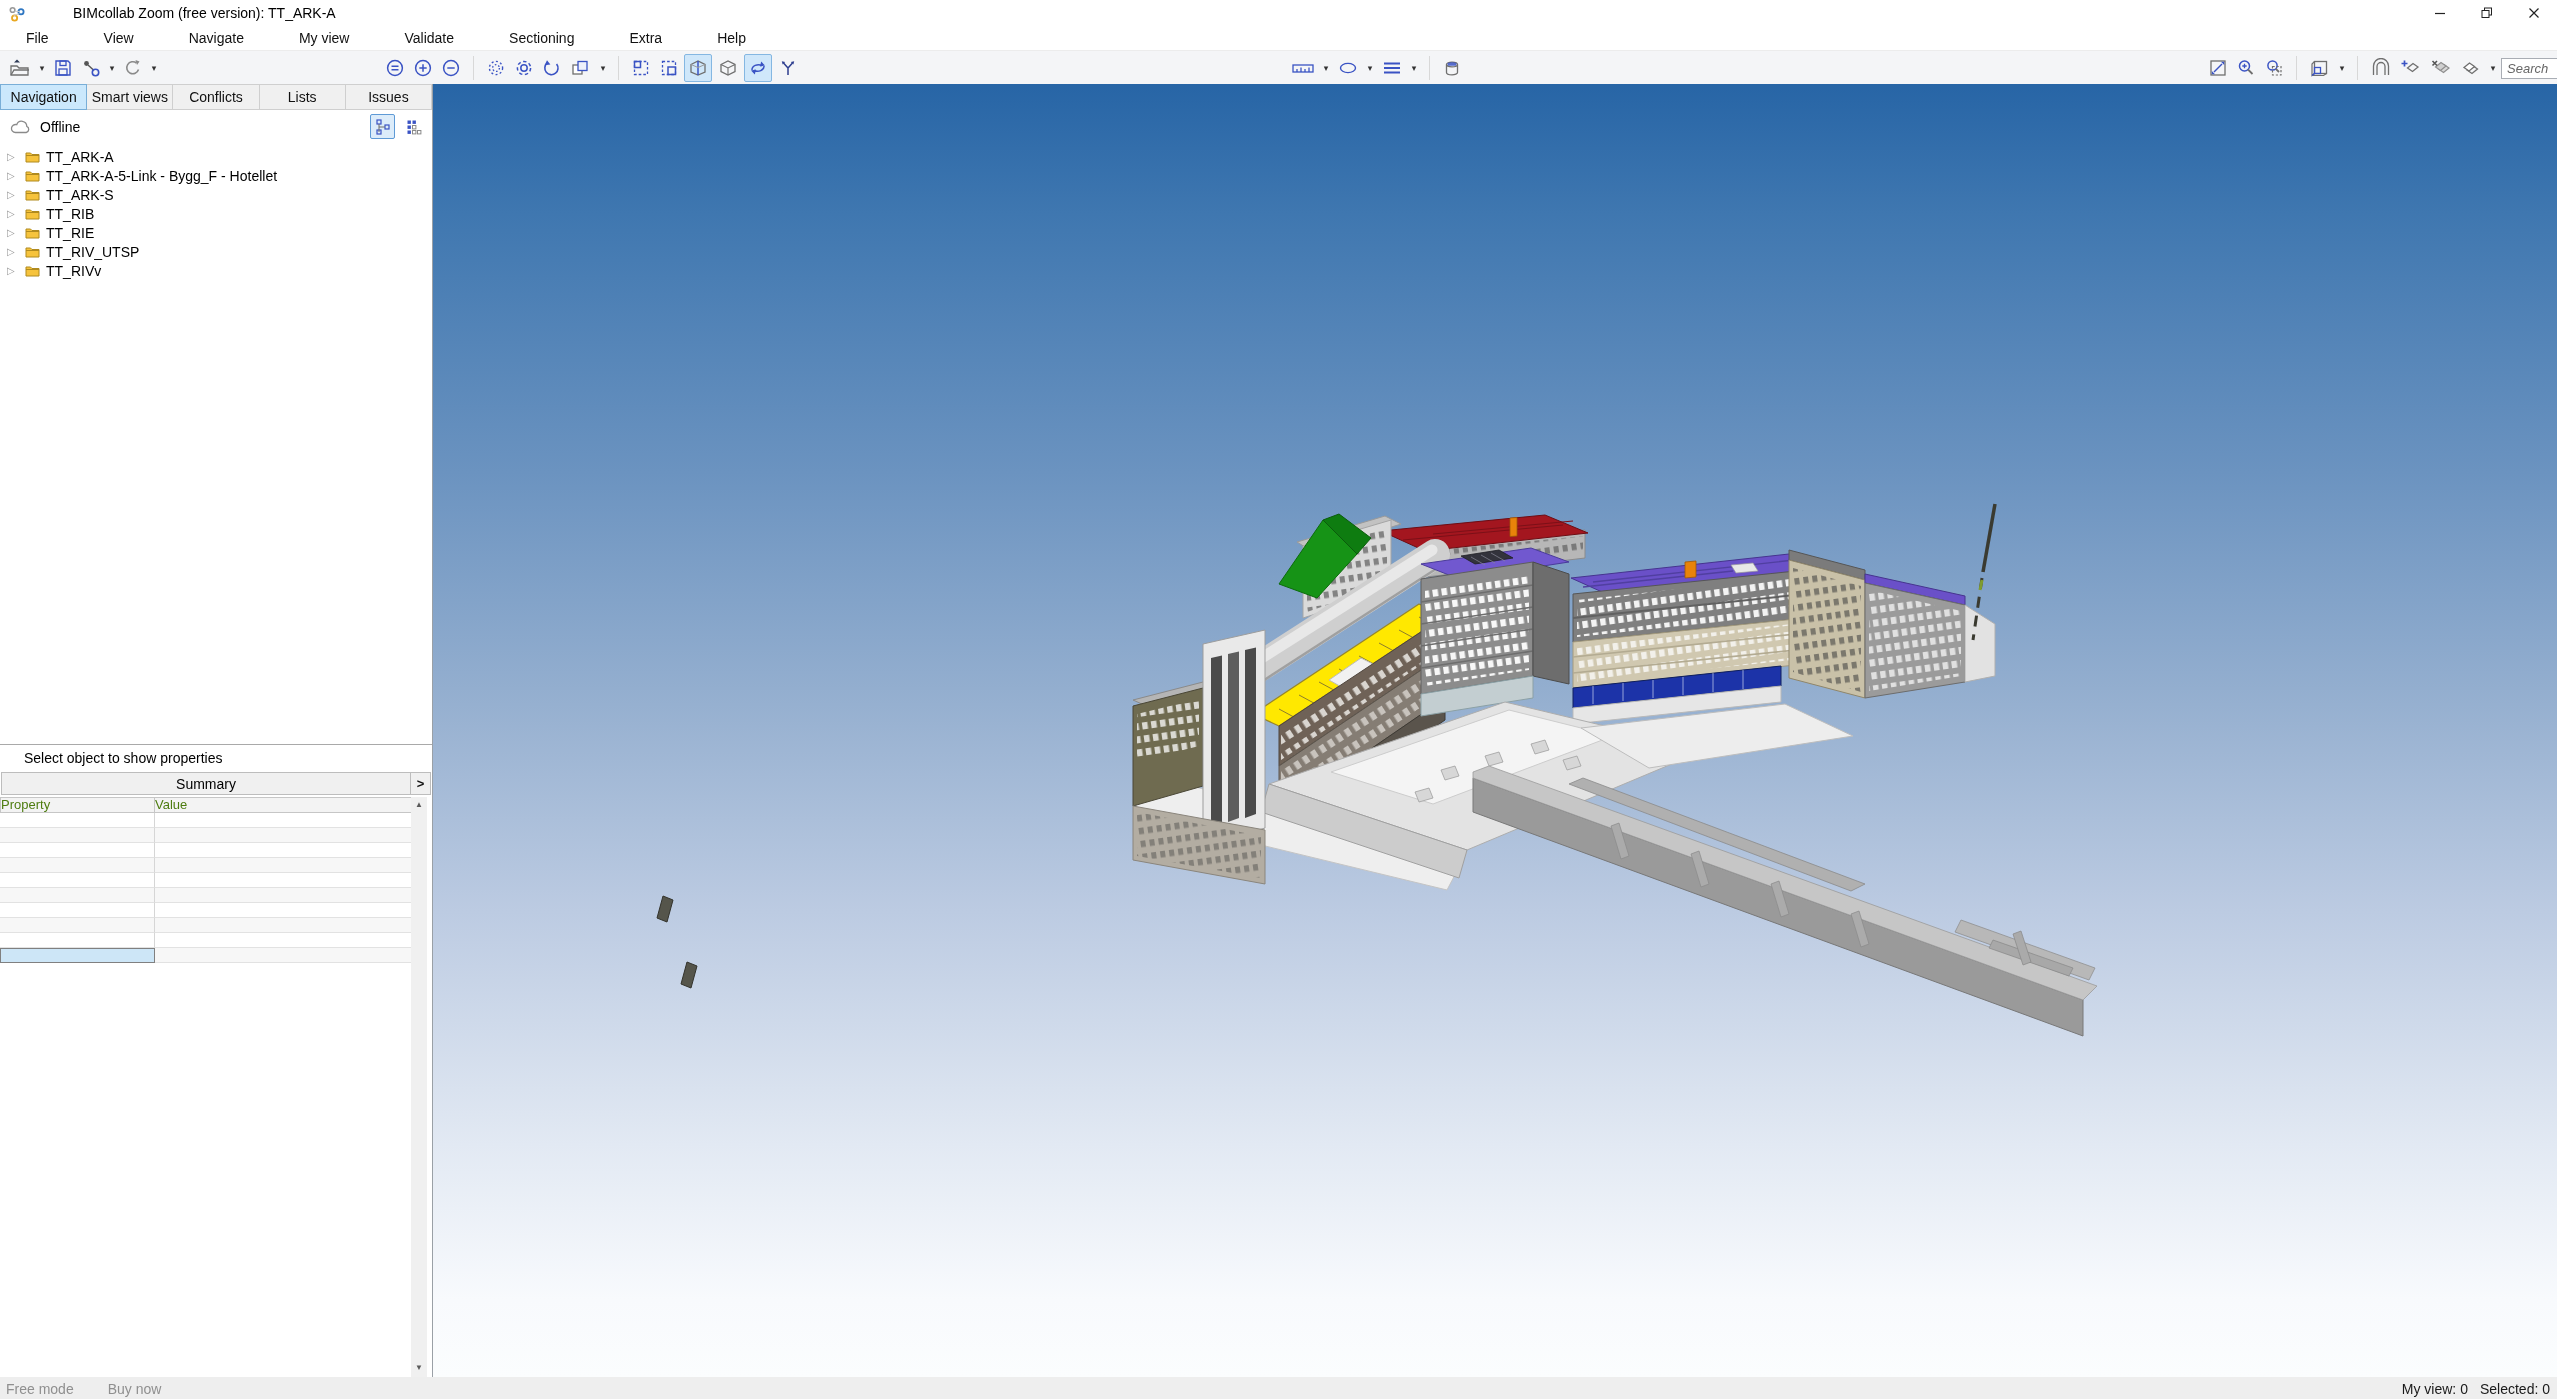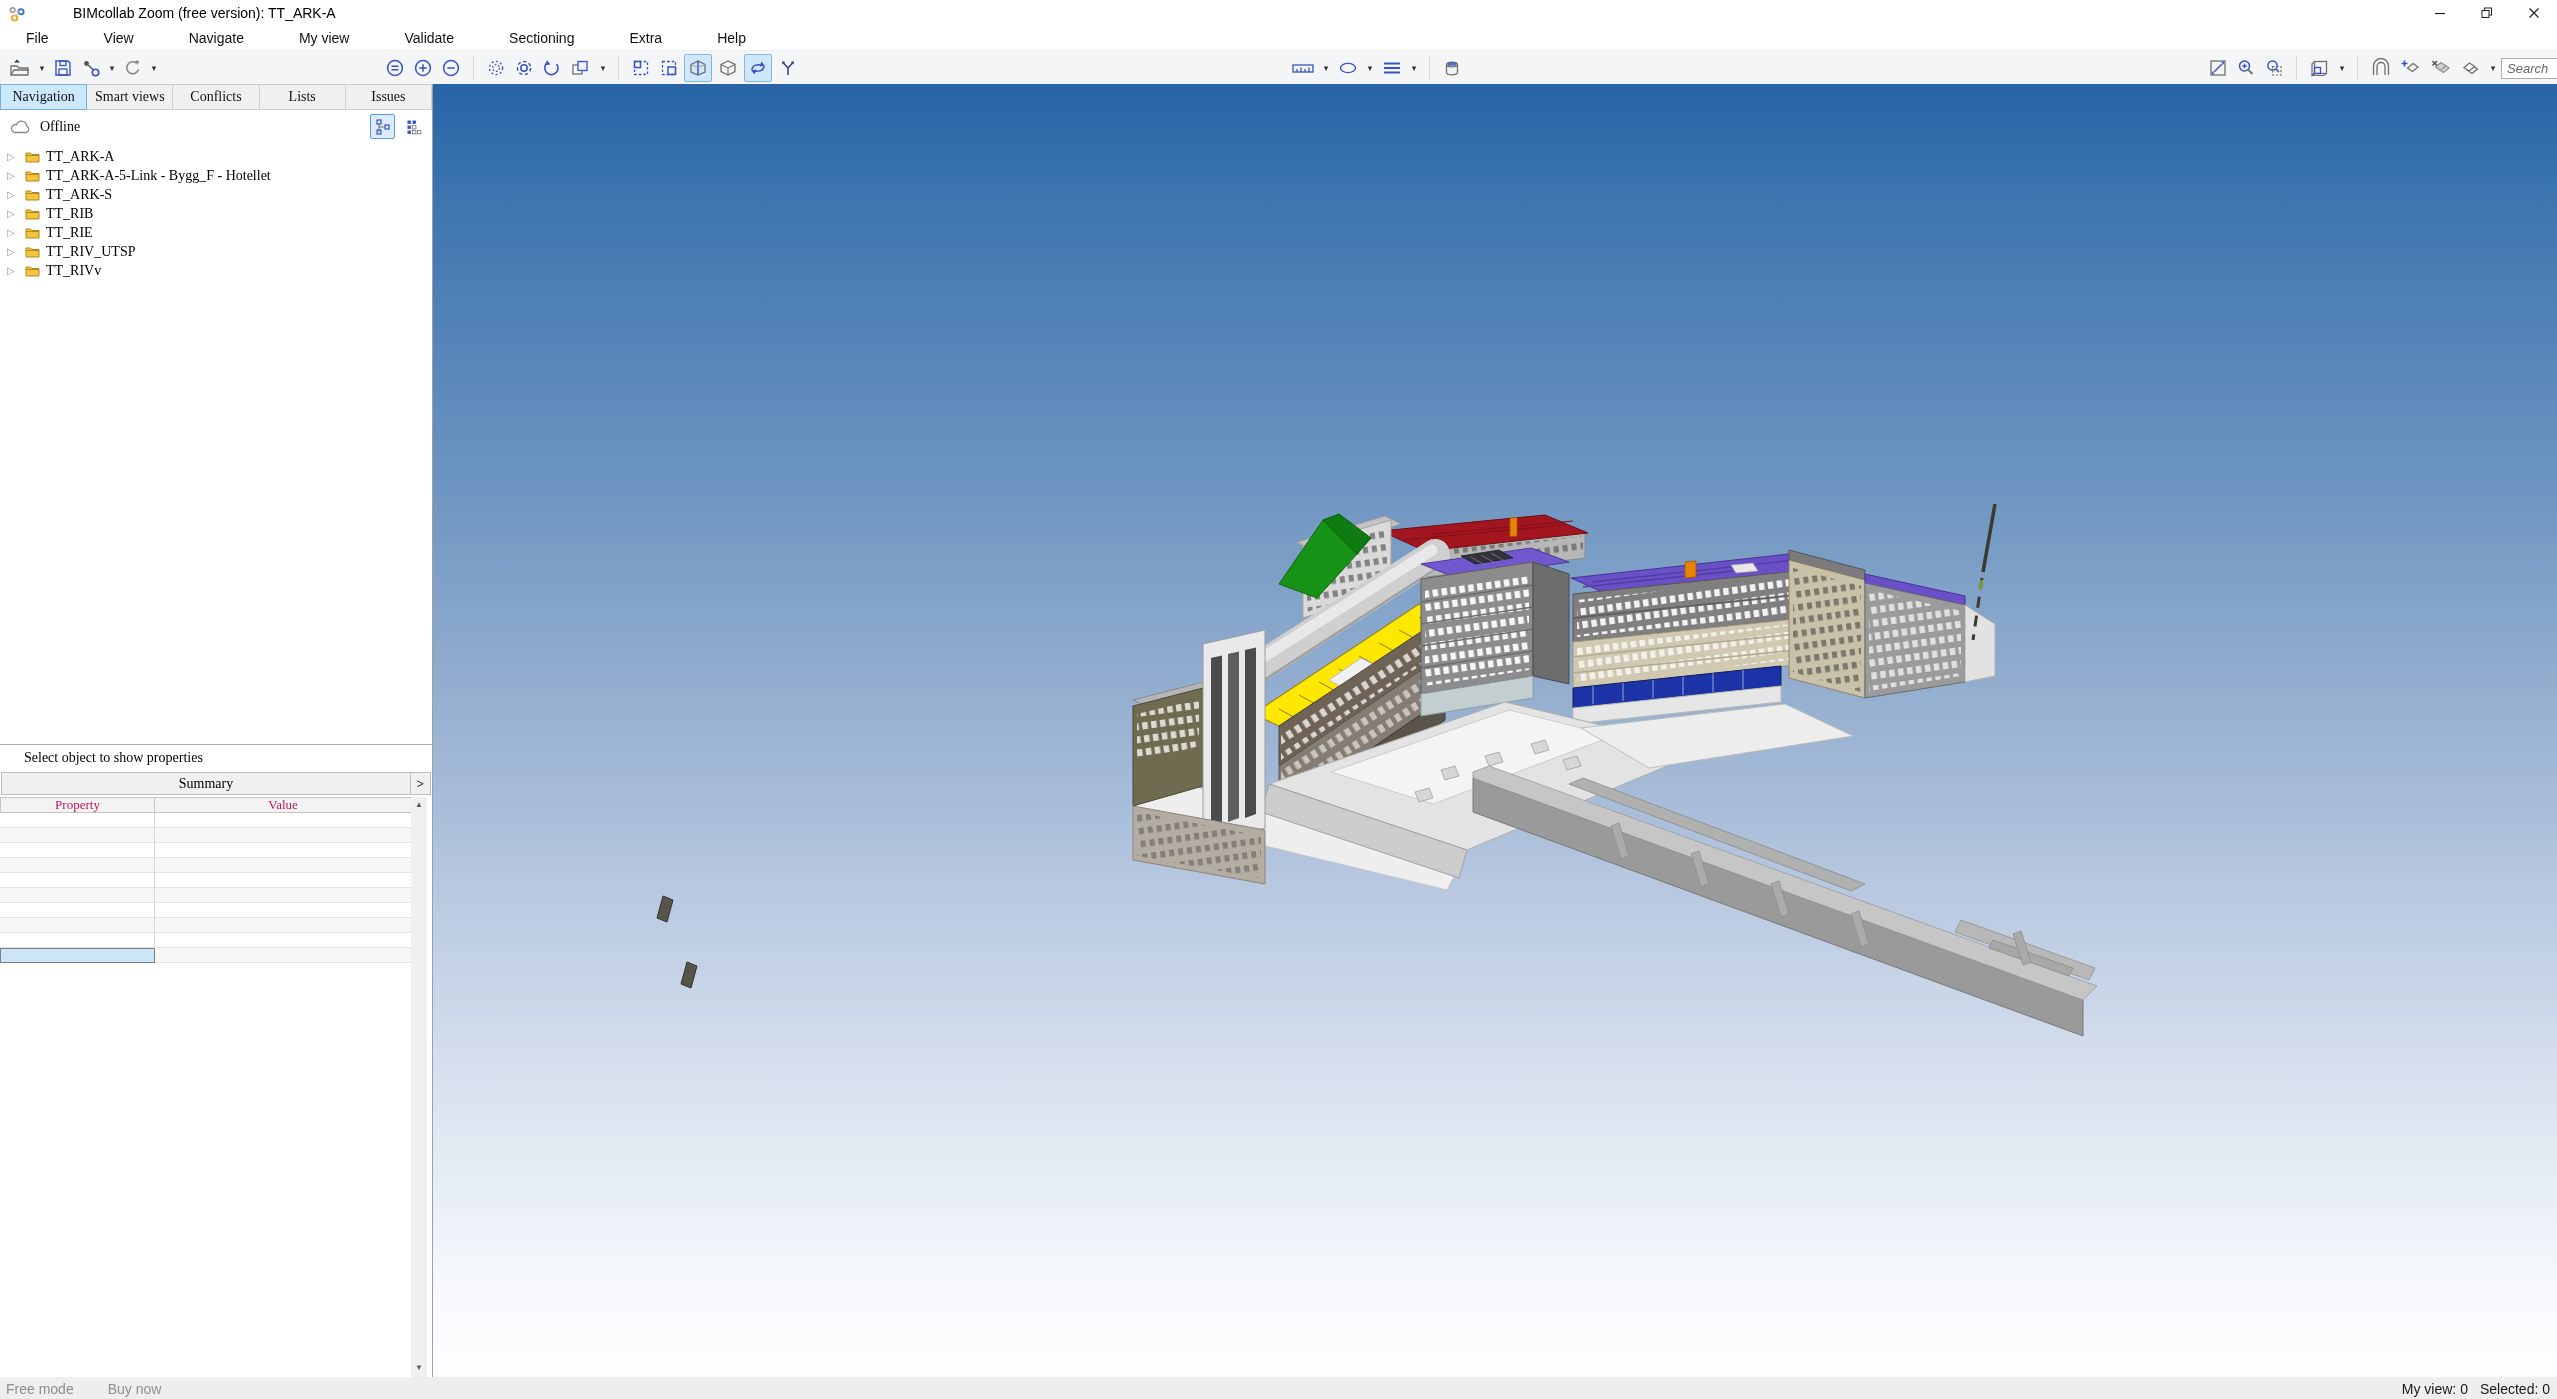--- a/index.html
+++ b/index.html
@@ -21,21 +21,21 @@
   .tgroup { position:absolute; top:0; height:34px; display:flex; align-items:center; gap:2px; }
   .tbtn { min-width:26px; height:28px; padding:0 2px; display:flex; align-items:center; justify-content:center; border:1px solid transparent; border-radius:2px; }
   .tbtn.active { background:#cfe7fa; border-color:#84b7e2; }
   .caretbtn { width:12px; height:28px; display:flex; align-items:center; justify-content:center; font-size:9px; color:#333; }
   .tsep { width:1px; height:24px; background:#d8d8d8; margin:0 7px; }
   .search { width:100px; height:21px; border:1px solid #a9adb4; font-size:13px; padding:1px 5px; background:#fff; color:#222; }
   .search::placeholder { font-style:italic; color:#666; }
 
   
   .main { display:flex; height:1293px; }
-  .sidepanel { width:433px; background:#ffffff; border-right:1px solid #9aa0a6; position:relative; flex:none;font-family:Liberation Serif, serif; }
+  .sidepanel { width:433px; background:#ffffff; border-right:1px solid #9aa0a6; position:relative; flex:none; }
   .viewport { flex:1; position:relative; overflow:hidden;
      background:linear-gradient(180deg,#2765a6 0%,#3f77b0 10%,#6b93c0 30%,#96b0d0 48%,#bccbe2 64%,#e2e9f3 82%,#f8fafd 94%,#fbfdfe 100%); }
   .viewport svg.model { position:absolute; inset:0; }
 
   
   .tabs { display:flex; height:26px; }
   .tab { flex:1; display:flex; align-items:center; justify-content:center; font-size:14px; color:#111;
          background:#f0f0f0; border:1px solid #cfcfcf; border-left-width:0; }
   .tab:first-child { border-left-width:1px; }
   .tab.active { background:#cbe8fc; border-color:#79aed7; }
@@ -54,21 +54,21 @@
   .foldericon { margin:0 6px 0 4px; flex:none; }
 
   
   .props-hint { position:absolute; left:0; right:0; top:660px; border-top:1px solid #a9a9a9; padding:5px 24px 4px; font-size:14px; color:#000; background:#fff; }
   .summarybar { position:absolute; left:1px; right:1px; top:688px; height:23px; background:#f0f0f0; border:1px solid #bdbdbd;
                 display:flex; align-items:center; }
   .summarybar .sum-label { flex:1; text-align:center; font-size:14px; color:#000; }
   .summarybar .chev { width:20px; text-align:center; font-weight:bold; font-size:13px; color:#111; border-left:1px solid #bdbdbd; align-self:stretch; display:flex; align-items:center; justify-content:center; }
   .gridwrap { position:absolute; left:0; top:713px; width:412px; }
   .ghead { display:flex; height:16px; }
-  .ghcell { background:#f3f3f3; border:1px solid #c6c6c6; border-left-width:0; font-size:13px; color:#be185d; text-align:center; line-height:14px; }
+  .ghcell { background:#f3f3f3; border:1px solid #c6c6c6; border-left-width:0; font-size:13px; color:#4d7c0f; line-height:14px; }
   .ghcell:first-child { border-left-width:1px; width:155px; }
   .ghcell:last-child { flex:1; }
   .prow { display:flex; height:15px; }
   .prow:nth-child(odd) { background:#f7f7f7; }
   .pcell { border-bottom:1px solid #e2e2e2; }
   .pcell:first-child { width:155px; border-right:1px solid #d6d6d6; }
   .pcell:last-child { flex:1; }
   .pcell.sel { background:#cde6f7; border:1px solid #808080; }
   .vscroll { position:absolute; right:5px; top:713px; bottom:0; width:16px; background:#f0f0f0; }
   .sarrow { position:absolute; left:0; width:16px; height:15px; display:flex; align-items:center; justify-content:center; font-size:8px; color:#5a5a5a; }

